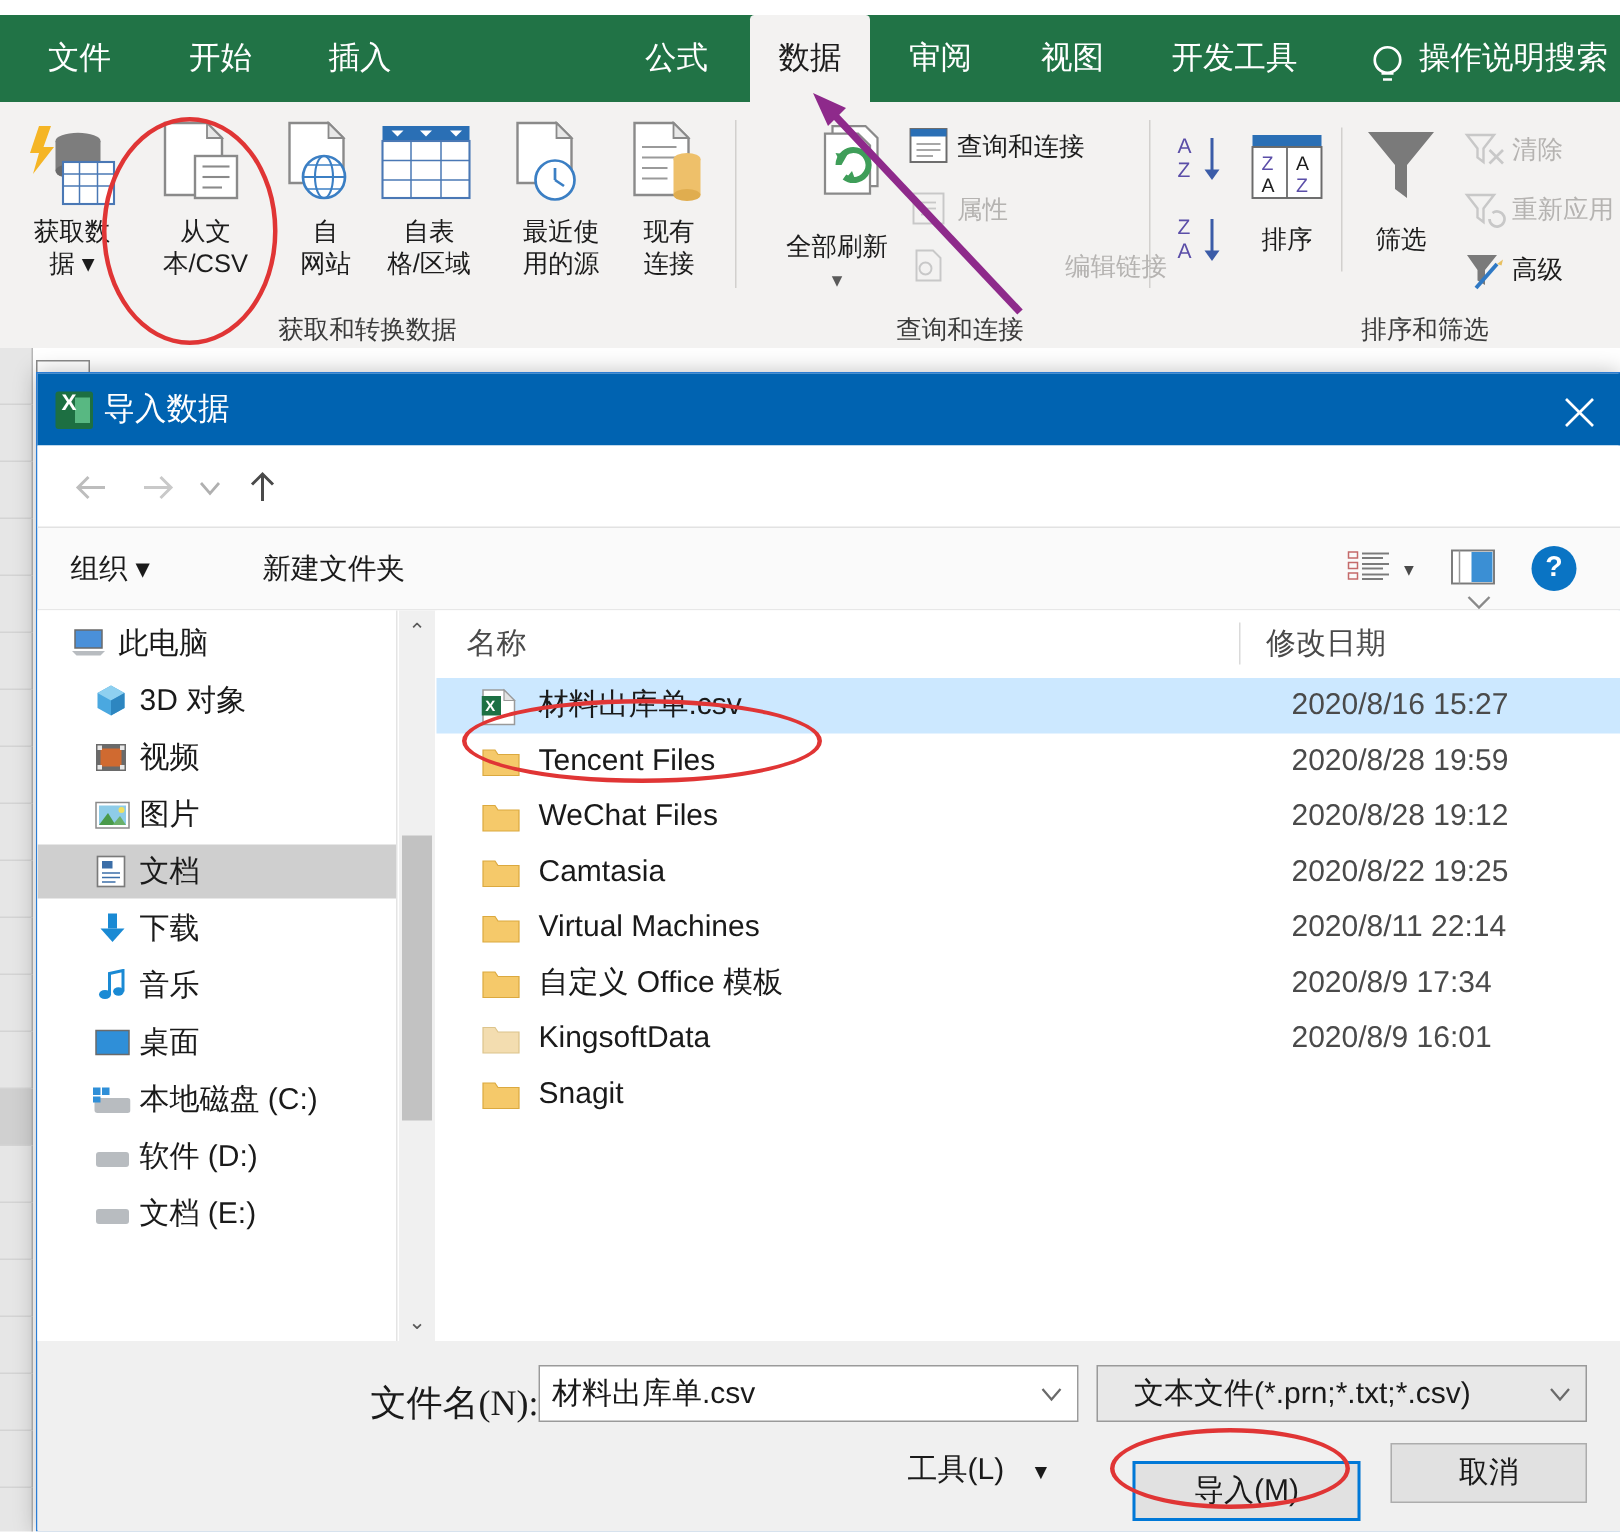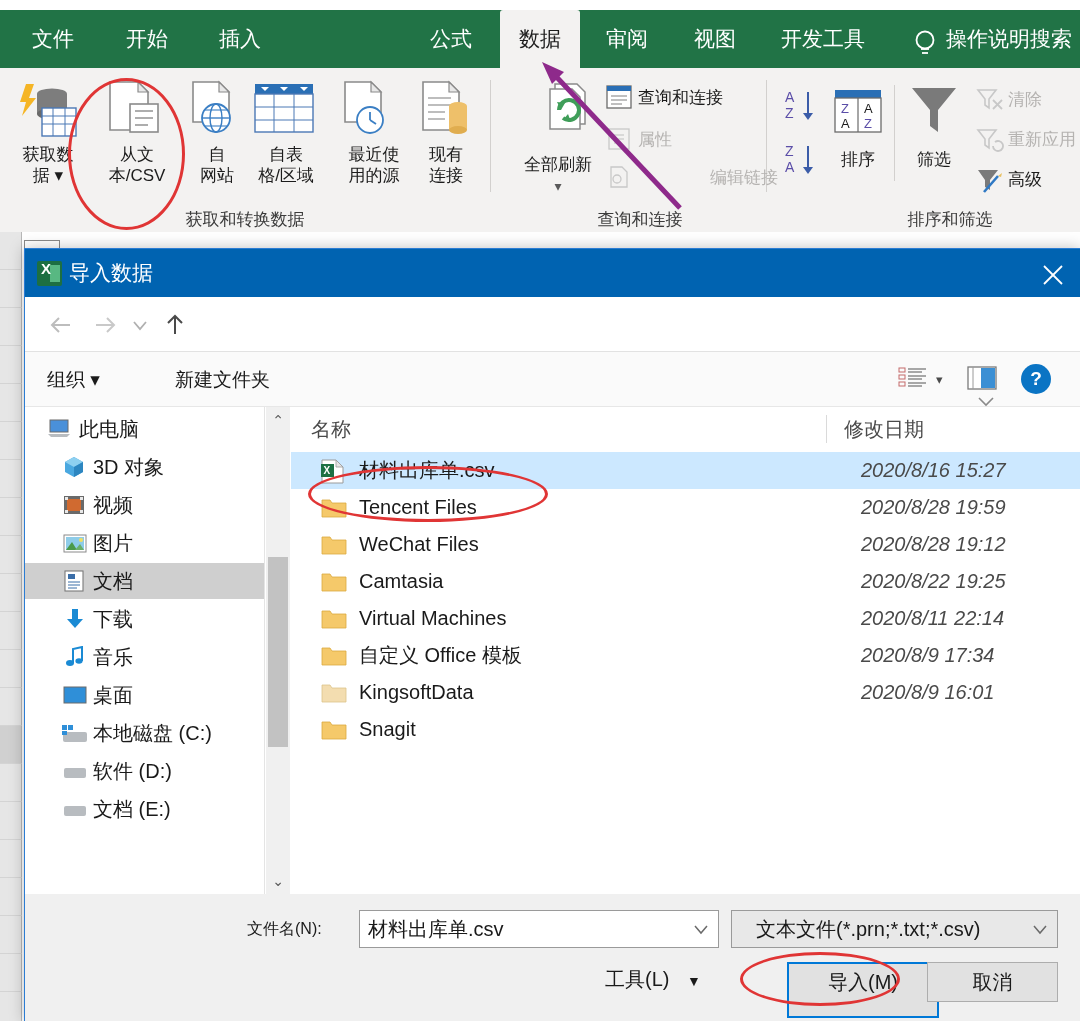--- a/index.html
+++ b/index.html
@@ -79,43 +79,43 @@
      font-size:14px; color:#5a5a5a; line-height:26px; }
 
   .filepane { position:absolute; left:266px; top:0; width:790px; height:487px; background:#fff; }
   .col-head { position:absolute; top:0; height:44px; font-size:20px; color:#4a4a4a;
      line-height:44px; cursor:default; }
   .head-div { position:absolute; top:8px; width:1px; height:28px; background:#dadada; }
   .frow { position:absolute; left:0; width:790px; height:37px; cursor:default; }
   .frow.sel { background:#cce8ff; }
   .fname { position:absolute; left:68px; font-size:20px; color:#1a1a1a; line-height:37px;
      white-space:nowrap; }
-  .fdate { position:absolute; left:570px; font-size:20px; color:#4a4a4a; line-height:37px;font-style:italic; }
+  .fdate { position:absolute; left:570px; font-size:20px; color:#4a4a4a; line-height:37px; }
   .folder-ic { position:absolute; left:30px; top:9px; width:26px; height:20px; }
   .csv-ic { position:absolute; left:30px; top:7px; width:23px; height:25px; }
 
   .hscroll { position:absolute; left:266px; top:487px; width:790px; height:30px; background:#f0f0f0;
      border-top:1px solid #e2e2e2; }
   .hs-thumb { position:absolute; left:23px; top:3px; width:478px; height:24px; background:#c8c8c8; }
   .hs-arrow { position:absolute; top:0; width:23px; height:30px; text-align:center; line-height:30px;
      font-size:14px; color:#3a3a3a; cursor:default; }
 
   .bottom { position:absolute; left:0; top:645px; width:1056px; height:128px; background:#f0f0f0; }
-  .lbl-fn { position:absolute; left:222px; top:25px; font-size:16px; color:#1a1a1a; }
+  .lbl-fn { position:absolute; left:222px; top:25px; font-size:24px; color:#1a1a1a;font-family:Liberation Serif, serif; }
   .fn-input { position:absolute; left:334px; top:16px; width:360px; height:38px;
      border:1px solid #9a9a9a; background:#fff; }
   .fn-val { position:absolute; left:8px; top:0; line-height:36px; font-size:20px; color:#1a1a1a; }
   .fn-drop { position:absolute; right:2px; top:0; width:30px; height:36px; cursor:default; }
   .ft-select { position:absolute; left:706px; top:16px; width:327px; height:38px;
      border:1px solid #9a9a9a; background:#e8e8e8; cursor:default; }
   .ft-val { position:absolute; left:24px; top:0; line-height:36px; font-size:20px; color:#1a1a1a; }
   .tools-btn { position:absolute; left:580px; top:72px; font-size:20px; color:#1a1a1a; cursor:default; }
-  .imp-btn { position:absolute; left:730px; top:68px; width:152px; height:56px; background:#e1e1e1;
+  .imp-btn { position:absolute; left:730px; top:80px; width:152px; height:40px; background:#e1e1e1;
      border:2px solid #0078d7; text-align:center; line-height:36px; font-size:20px; color:#1a1a1a;
-     cursor:default;margin-left:32px; }
+     cursor:default; }
   .can-btn { position:absolute; left:902px; top:68px; width:131px; height:40px; background:#e1e1e1;
      border:1px solid #adadad; text-align:center; line-height:38px; font-size:20px; color:#1a1a1a;
      cursor:default; }
 
   
   .annot { position:absolute; pointer-events:none; }
   .ell { position:absolute; border:3px solid #e03535; border-radius:50%; pointer-events:none; }
 </style>
 </head>
 <body>

